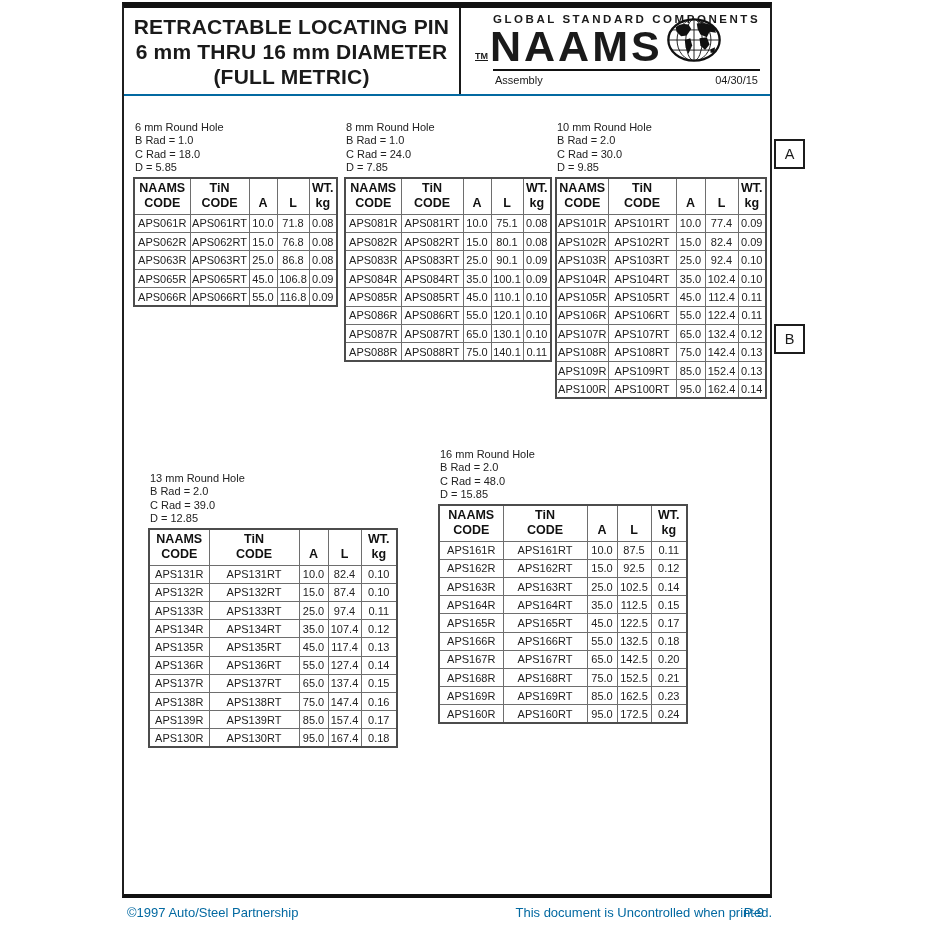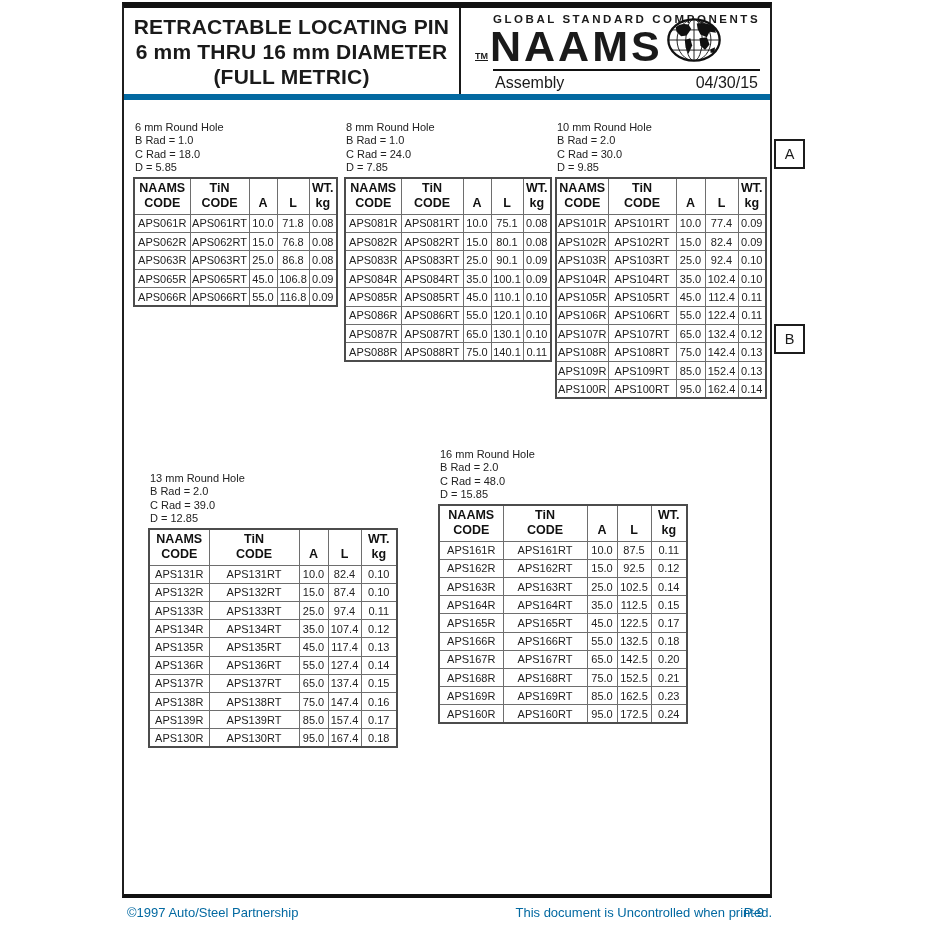--- a/index.html
+++ b/index.html
@@ -8,35 +8,35 @@
     font-family:"Liberation Sans","DejaVu Sans",sans-serif;color:#1a1a1a;
     overflow:hidden;
   }
   
   .page-frame{
     position:absolute;left:122px;top:2px;width:650px;height:896px;
     border:2px solid #1f1f1f;border-top:6px solid #111;border-bottom:4px solid #111;
     box-sizing:border-box;background:#fff;
   }
   
-  .page-header{display:flex;height:86px;border-bottom:6px solid #0369a1;}
+  .page-header{display:flex;height:86px;border-bottom:2px solid #0369a1;}
   .header-title{
     width:337px;border-right:2px solid #1a1a1a;box-sizing:border-box;
     display:flex;flex-direction:column;justify-content:center;align-items:center;
     text-align:center;
   }
   .title-line{font-size:21px;font-weight:bold;line-height:25px;letter-spacing:0.2px;white-space:nowrap;}
   .header-brand{flex:1;position:relative;padding:5px 8px 0 8px;box-sizing:border-box;}
   .brand-tagline{font-size:11.5px;font-weight:bold;letter-spacing:2.55px;margin-left:24px;white-space:nowrap;}
   .brand-row{display:flex;align-items:flex-end;margin-top:0px;margin-left:6px;height:42px;}
   .brand-tm{font-size:9px;font-weight:bold;margin:0 2px 6px 0;text-decoration:underline;}
   .brand-name{font-size:43px;font-weight:bold;letter-spacing:3px;line-height:0.92;}
   .brand-globe{margin:0 0 1px 3px;}
   .brand-rule{border-top:2.5px solid #111;margin:2px 2px 0 24px;}
-  .brand-meta{display:flex;justify-content:space-between;margin-left:24px;padding:3px 4px 0 2px;font-size:16px;}
+  .brand-meta{display:flex;justify-content:space-between;margin-left:24px;padding:3px 4px 0 2px;font-size:11px;}
   
   .zone-marker{
     position:absolute;left:774px;width:27px;height:26px;border:2px solid #1c1c1c;
     background:#fff;display:flex;align-items:center;justify-content:center;
     font-size:14.5px;color:#1c1c1c;
   }
   .zone-a{top:139px;}
   .zone-b{top:324px;}
   
   .tblock{position:absolute;}

